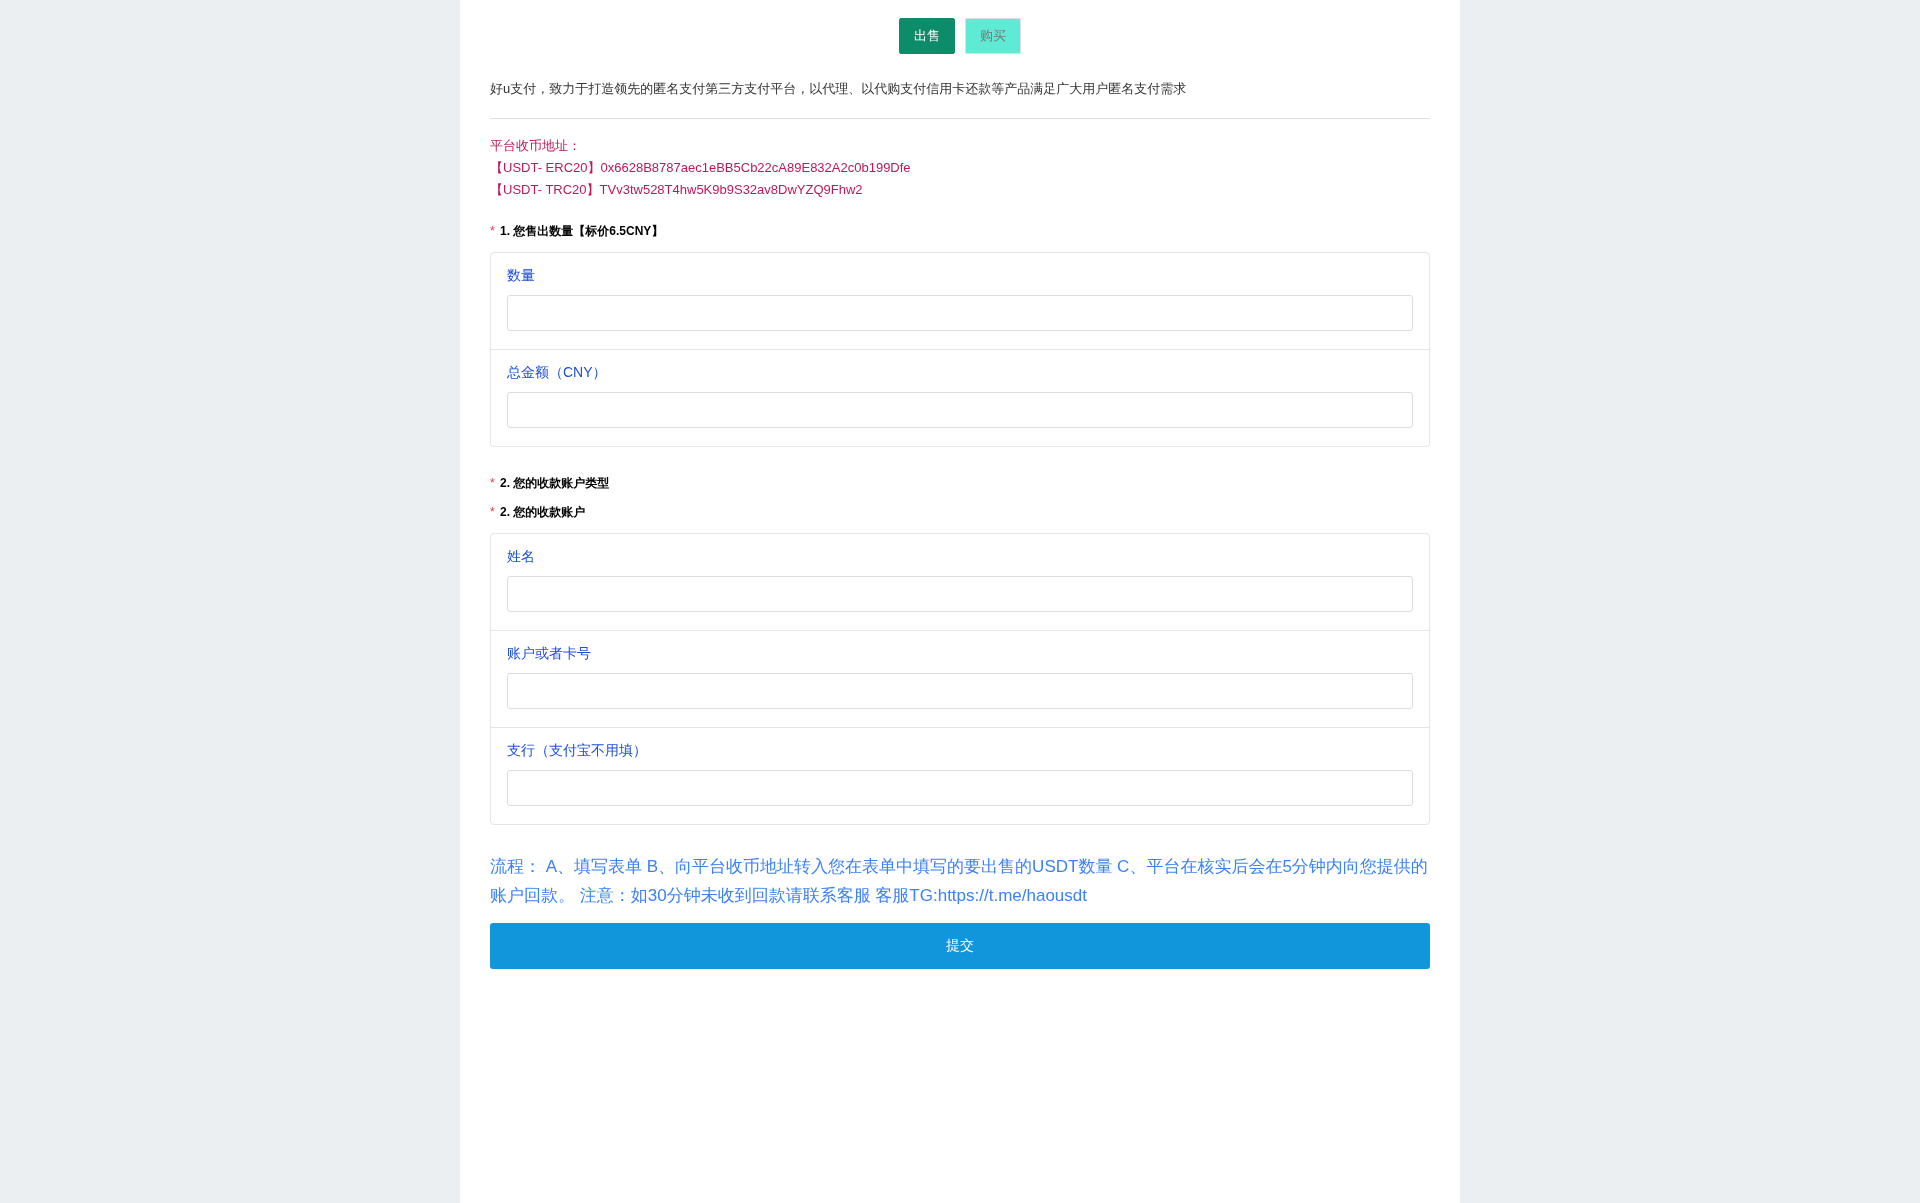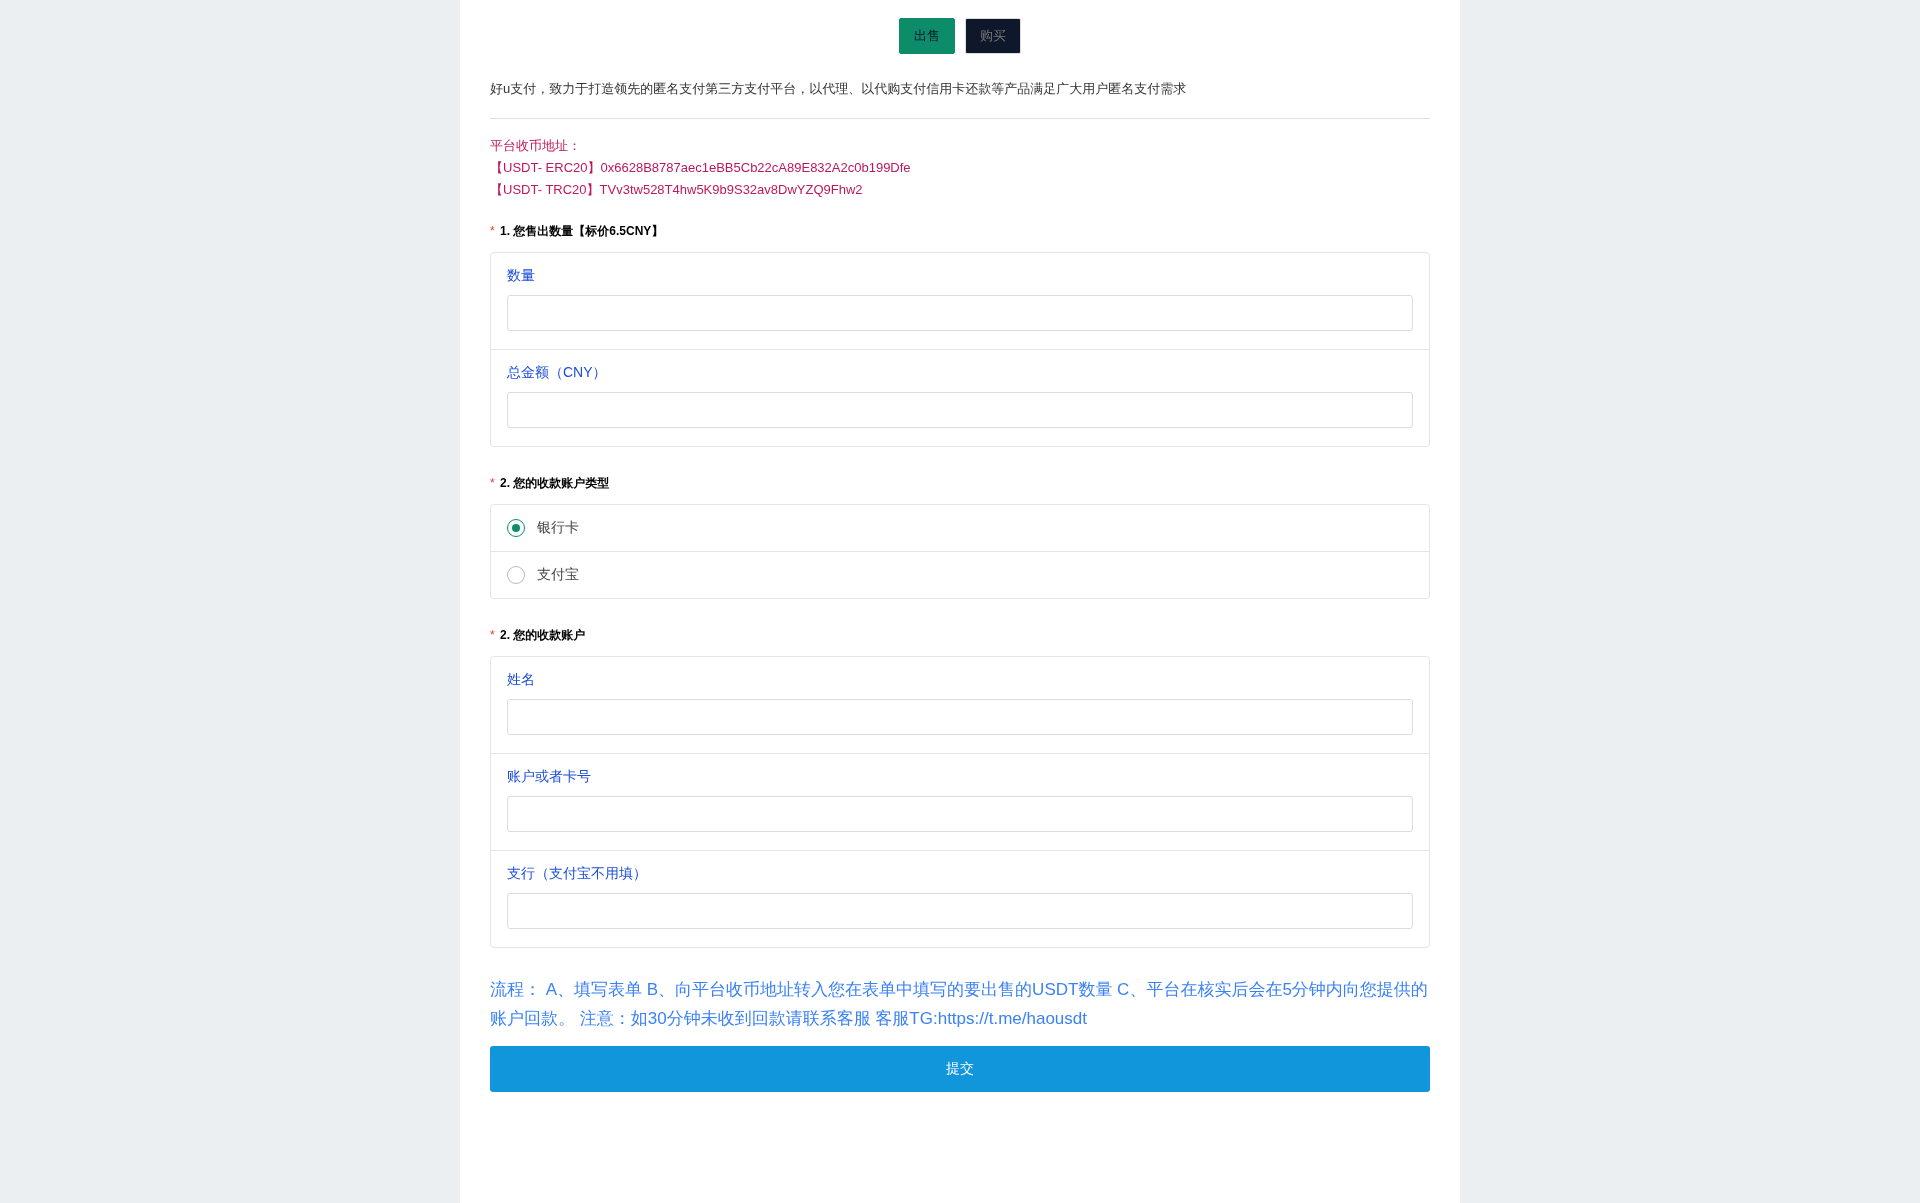--- a/index.html
+++ b/index.html
@@ -22,30 +22,30 @@
   .tabs {
     display: flex;
     justify-content: center;
     padding: 18px 0 24px 0;
     gap: 10px;
   }
   .tab {
     min-width: 46px;
     padding: 8px 14px;
     border: 1px solid #ddd;
-    background: #0f172a;
+    background: #5eead4;
     color: #777;
     font-size: 13px;
     cursor: pointer;
     border-radius: 2px;
   }
   .tab.active {
     background: #0d8c6a;
     border-color: #0d8c6a;
-    color: #0f172a;
+    color: #ffffff;
   }
   .intro {
     font-size: 13px;
     line-height: 1.7;
     color: #333;
     margin-bottom: 18px;
   }
   .divider {
     border: none;
     border-top: 1px solid #e0e0e0;
@@ -184,32 +184,20 @@
         <div class="label">总金额（CNY）</div>
         <input type="text" class="text-input" style="">
       </div>
     </div>
 
     
     <div class="section-title">
       <span class="req">*</span>
       <span>2. 您的收款账户类型</span>
     </div>
-    <div class="radio-group">
-      <div class="radio-row">
-        <span class="radio-circle selected">
-            <span class="radio-dot"></span>
-          </span>
-        <span class="radio-label">银行卡</span>
-      </div>
-      <div class="radio-row">
-        <span class="radio-circle"></span>
-        <span class="radio-label">支付宝</span>
-      </div>
-    </div>
 
     
     <div class="section-title">
       <span class="req">*</span>
       <span>2. 您的收款账户</span>
     </div>
     <div class="form-group">
       <div class="form-row">
         <div class="label">姓名</div>
         <input type="text" class="text-input" style="">

